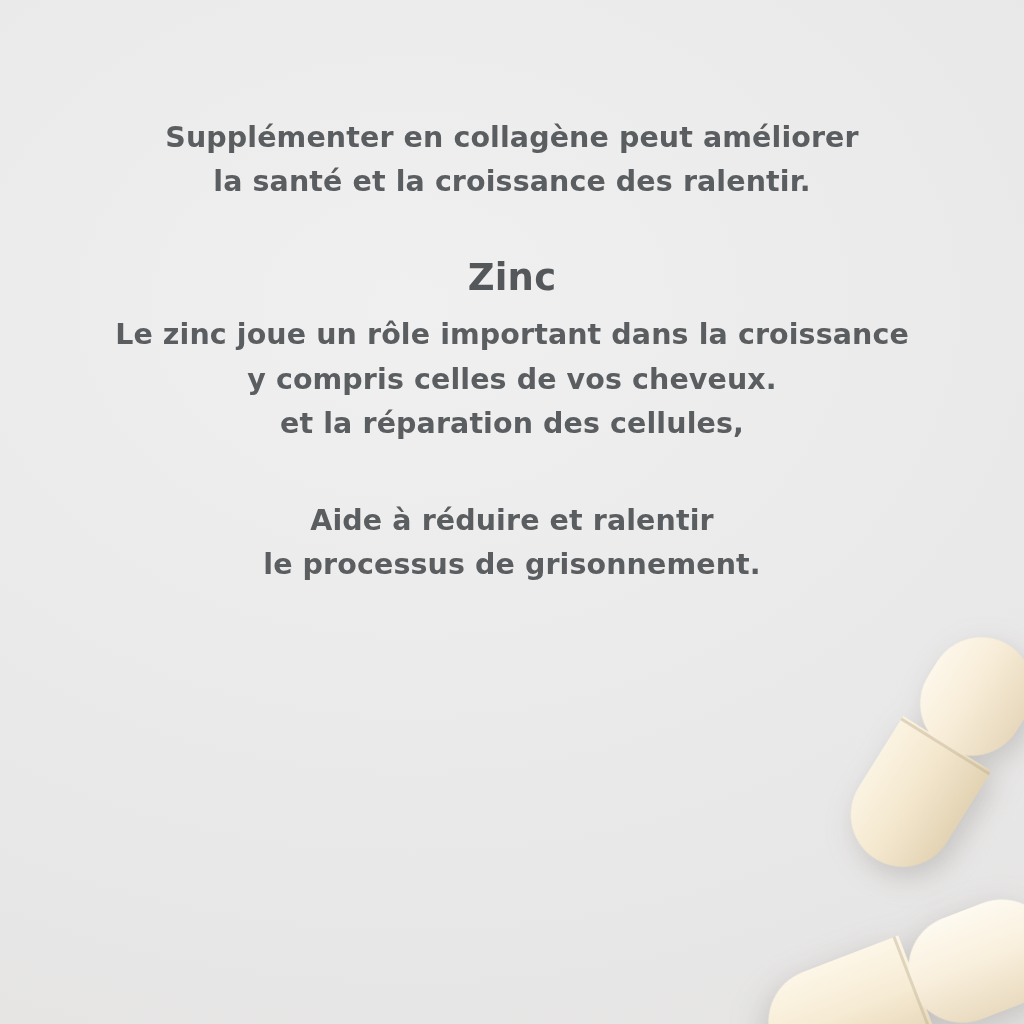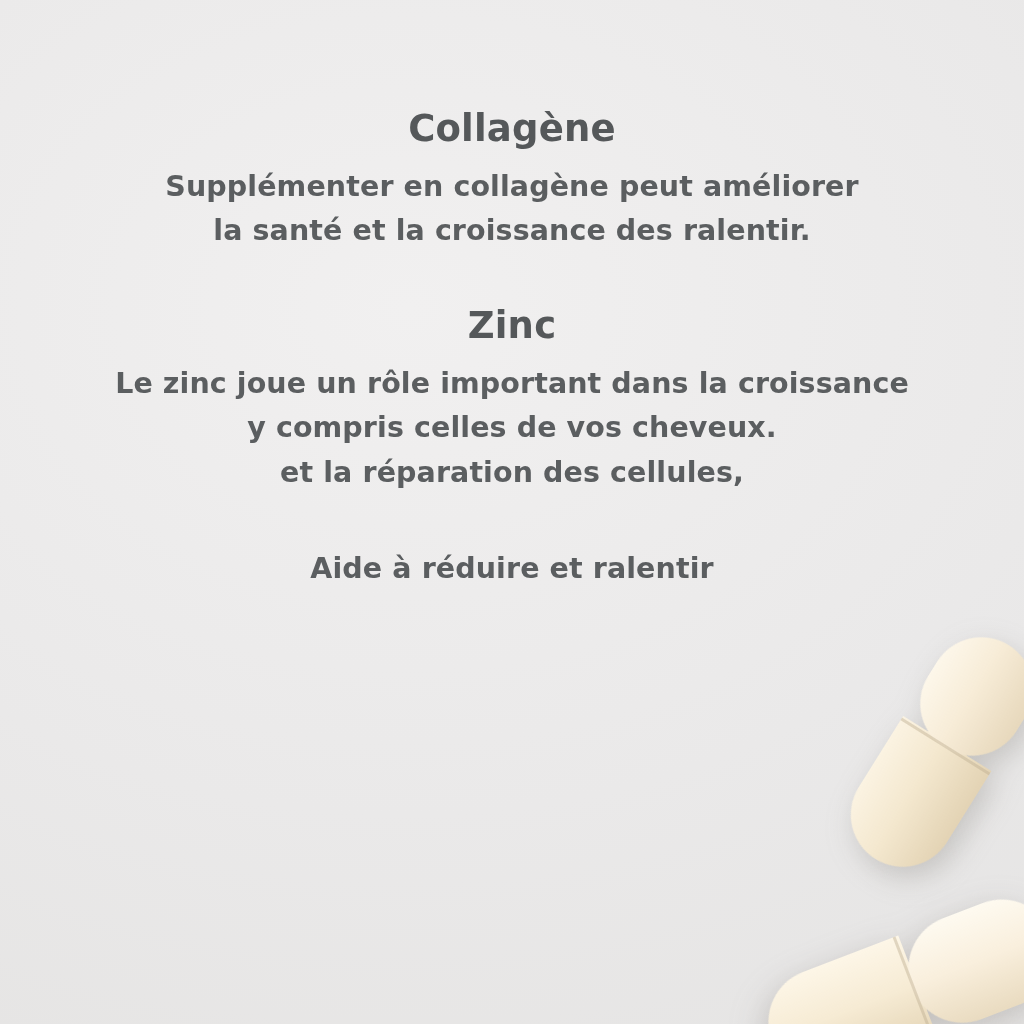--- a/index.html
+++ b/index.html
@@ -129,40 +129,40 @@
   .pill-2 .seam { left: 50%; }
 </style>
 </head>
 <body>
 
 <div class="canvas">
 
   <div class="content">
 
     <div class="block">
-      <h2 class="heading">Collagène</h2>
       <p class="body-text">
         <span class="ln">Supplémenter en collagène peut améliorer</span>
         <span class="ln">la santé et la croissance des ralentir.</span>
       </p>
     </div>
 
 
     <div class="block">
       <h2 class="heading">Zinc</h2>
       <p class="body-text">
         <span class="ln">Le zinc joue un rôle important dans la croissance</span>
         <span class="ln">y compris celles de vos cheveux.</span>
         <span class="ln">et la réparation des cellules,</span>
       </p>
     </div>
 
     <div class="block">
       <p class="body-text">
         <span class="ln">Aide à réduire et ralentir</span>
+        <span class="ln">le processus de grisonnement.</span>
       </p>
     </div>
 
   </div>
 
   <div class="pill pill-1">
     <div class="half-a"></div>
     <div class="half-b"></div>
     <div class="seam"></div>
   </div>

